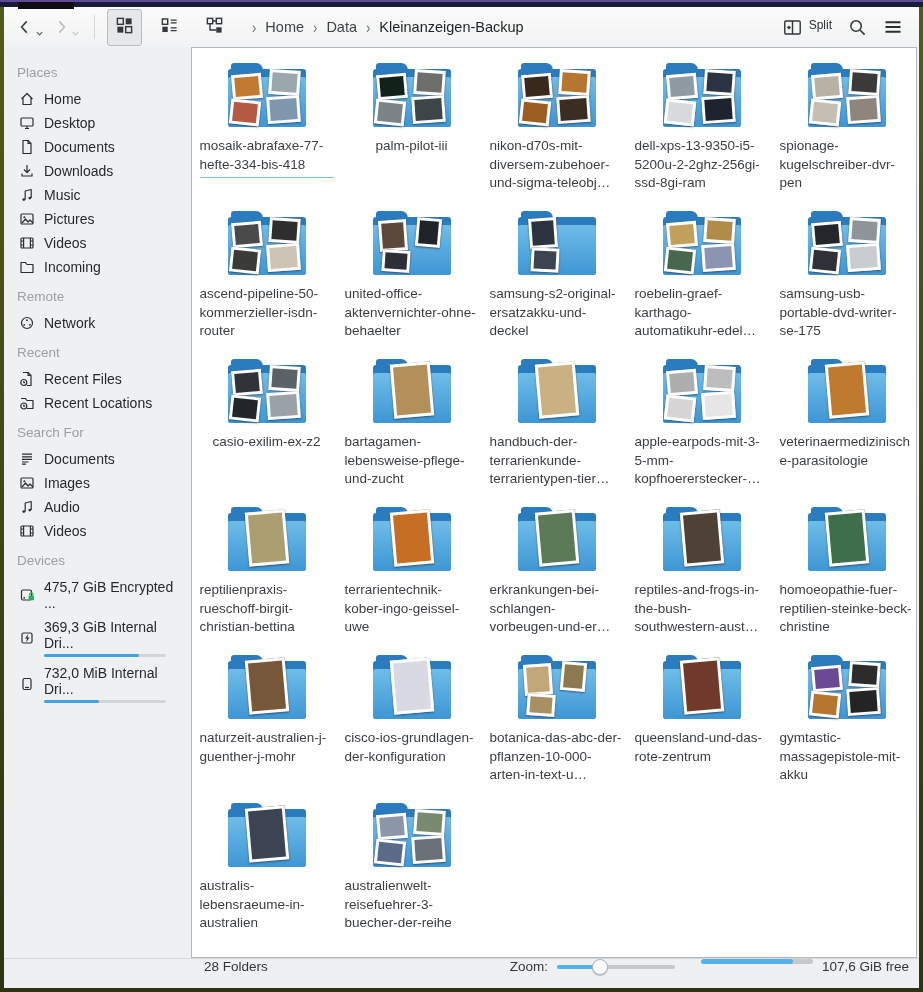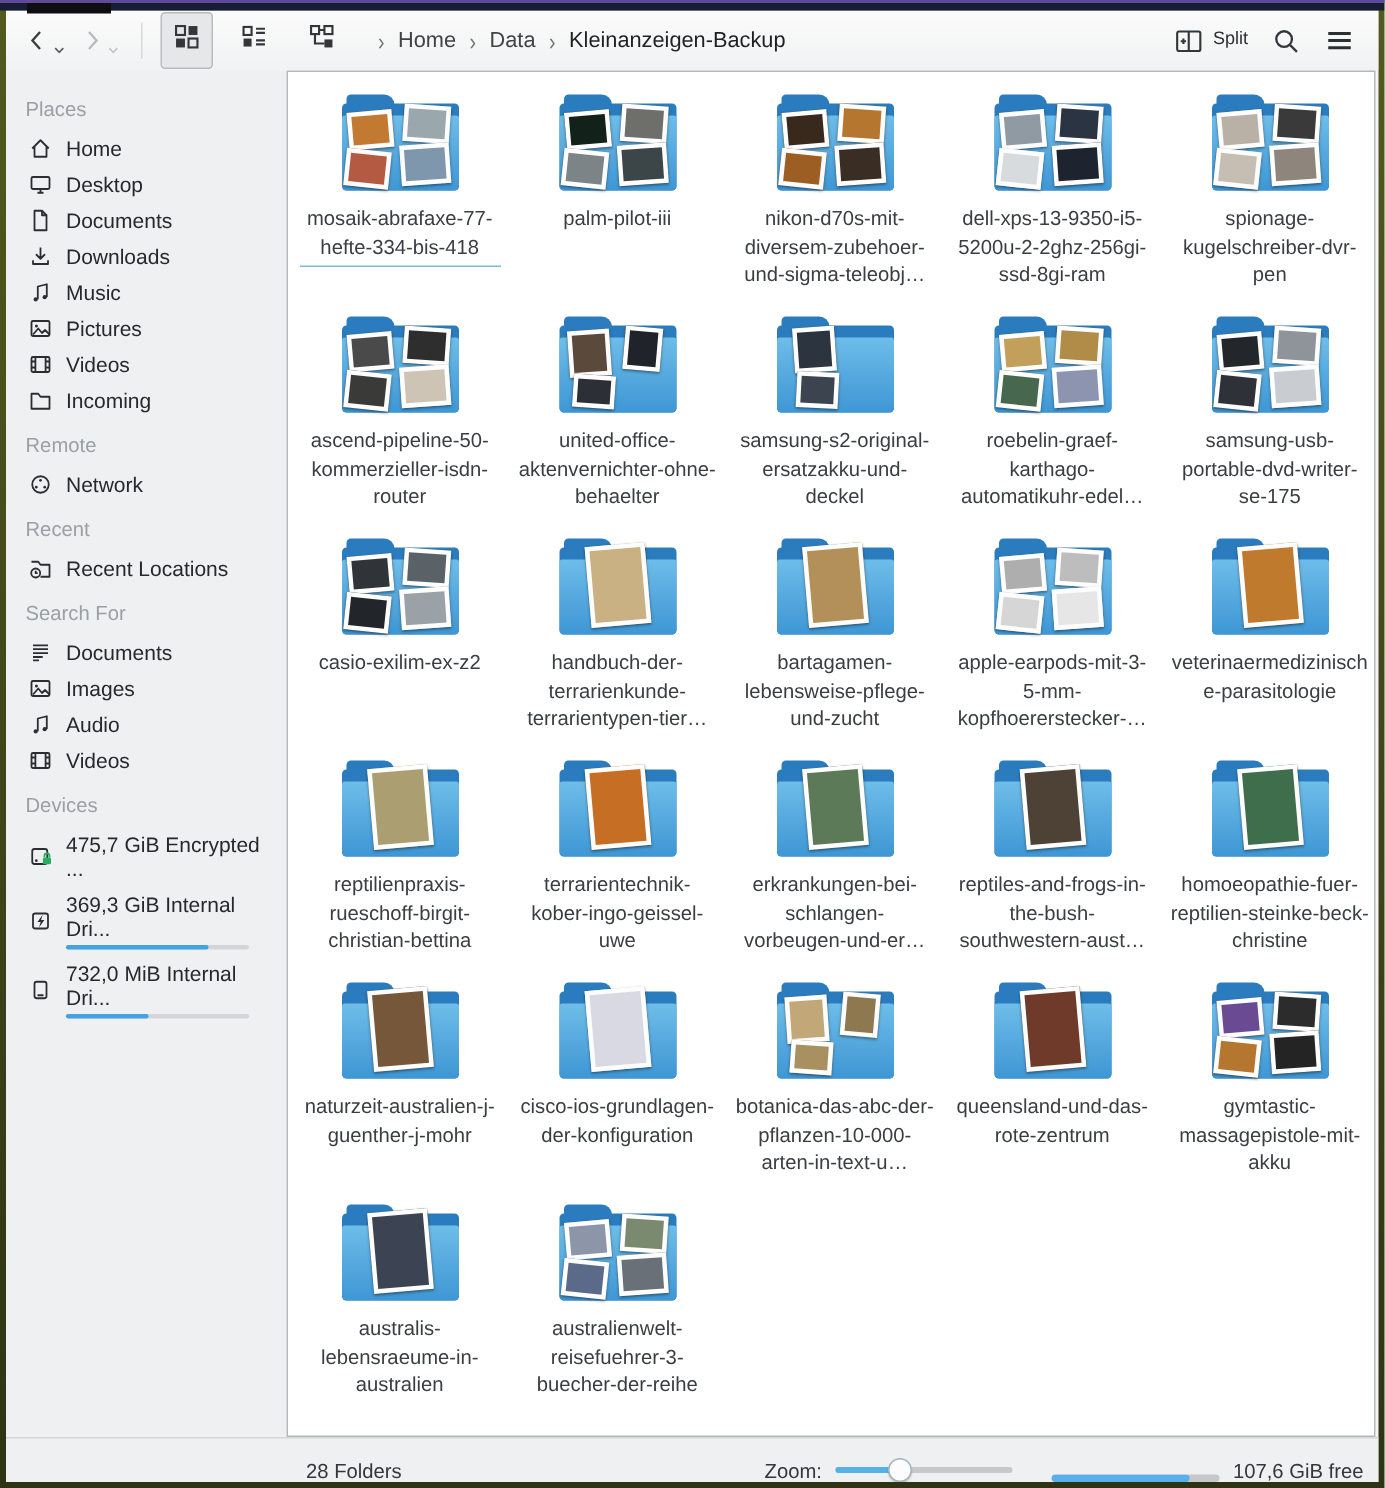--- a/index.html
+++ b/index.html
@@ -50,27 +50,27 @@
   #mainview { position:absolute; top:40px; left:187px; right:2px; bottom:30px;
     background:#ffffff; border:1px solid #b5b8ba; overflow:hidden; padding:10px 2px 0 2px; }
   #grid { display:grid; grid-template-columns:repeat(5, 1fr); }
   .file-item { width:145px; min-height:148px; padding:4px 5px; display:flex; flex-direction:column; align-items:center; cursor:default; }
   .icon-wrap { position:relative; width:86px; height:70px; flex:0 0 70px; }
   .folder-tab { position:absolute; left:7px; top:1px; width:32px; height:12px; background:#2a7cbe; border-radius:3px 7px 0 0; }
   .folder-back { position:absolute; left:4px; top:7px; width:78px; height:58px; background:#2a7cbe; border-radius:3px; }
   .folder-front { position:absolute; left:4px; top:15px; width:78px; height:50px;
     background:linear-gradient(#6ebde9, #3e96d4); border-radius:2px 2px 3px 3px; }
   .thumb { position:absolute; background:#888; border:3px solid #fdfdfd; box-shadow:0 1px 2px rgba(0,0,0,.45); }
-  .file-label { margin-top:5px; font-size:13.5px; line-height:18.5px; color:#3a3e42; text-align:center;
+  .file-label { margin-top:5px; font-size:13.5px; line-height:18.5px; color:#3a3e42; 
     max-width:134px; overflow-wrap:anywhere; }
   .file-item.selected .file-label { border-bottom:1px solid #79b9e4; padding-bottom:3px; }
 
   
   #statusbar { position:absolute; bottom:0; left:0; right:0; height:30px; background:#eff0f1;
-    border-top:1px solid #d6d7d8; display:flex; align-items:flex-end; font-size:13.5px; color:#33373a;
+    border-top:1px solid #d6d7d8; display:flex; align-items:flex-start; font-size:13.5px; color:#33373a;
     padding:0 10px 0 200px; }
   #statusbar .sb-spacer { flex:1; }
   #zoom-label { margin-right:9px; }
   #zoom-slider { position:relative; width:118px; height:16px; }
   #zoom-slider .track { position:absolute; top:6px; left:0; right:0; height:4px; border-radius:2px; background:#c6c9cb; }
   #zoom-slider .fill { position:absolute; top:6px; left:0; height:4px; border-radius:2px; background:#55b1e8; }
   #zoom-slider .handle { position:absolute; top:0; width:16px; height:16px; border-radius:50%;
     background:#fcfcfc; border:1px solid #a5b6c2; box-shadow:0 1px 1px rgba(0,0,0,.2); }
   #capacity { width:112px; height:5px; border-radius:3px; background:#c6c9cb; margin:0 9px 0 26px; overflow:hidden; }
   #capacity .cap-fill { height:5px; background:#55b1e8; border-radius:3px; }
@@ -219,20 +219,29 @@
           <circle fill="none" stroke="#2a2e32" stroke-width="1.2" stroke-linejoin="round" cx="8" cy="8" r="5.5"></circle>
           <circle cx="8" cy="5.2" r=".9" fill="#2a2e32"></circle>
           <circle cx="5.2" cy="9.8" r=".9" fill="#2a2e32"></circle>
           <circle cx="10.8" cy="9.8" r=".9" fill="#2a2e32"></circle>
         </svg>
         <span class="si-col"><span class="si-text">Network</span></span>
       </div>
       <div class="section-title">Recent</div>
       <div class="side-item">
         <svg width="16" height="16" viewBox="0 0 16 16">
+          <path fill="none" stroke="#2a2e32" stroke-width="1.2" stroke-linejoin="round" d="M4 1.5h5l3 3V14.5H8"></path>
+          <path fill="none" stroke="#2a2e32" stroke-width="1.2" stroke-linejoin="round" d="M9 1.5v3h3"></path>
+          <circle fill="none" stroke="#2a2e32" stroke-width="1.2" stroke-linejoin="round" cx="4.8" cy="11.5" r="3"></circle>
+          <path fill="none" stroke="#2a2e32" stroke-width="1.2" stroke-linejoin="round" d="M4.8 10v1.6h1.3"></path>
+        </svg>
+        <span class="si-col"><span class="si-text">Recent Files</span></span>
+      </div>
+      <div class="side-item">
+        <svg width="16" height="16" viewBox="0 0 16 16">
           <path fill="none" stroke="#2a2e32" stroke-width="1.2" stroke-linejoin="round" d="M2 3.5h4.5L8 5.5h6v8H8"></path>
           <circle fill="none" stroke="#2a2e32" stroke-width="1.2" stroke-linejoin="round" cx="4.8" cy="11" r="3"></circle>
           <path fill="none" stroke="#2a2e32" stroke-width="1.2" stroke-linejoin="round" d="M4.8 9.5v1.6h1.3"></path>
         </svg>
         <span class="si-col"><span class="si-text">Recent Locations</span></span>
       </div>
       <div class="section-title">Search For</div>
       <div class="side-item">
         <svg width="16" height="16" viewBox="0 0 16 16">
           <path fill="none" stroke="#2a2e32" stroke-width="1.2" stroke-linejoin="round" d="M3 3.2h10M3 5.8h10M3 8.4h10M3 11h6.5M3 13.2h4"></path>
@@ -421,32 +430,32 @@
             <div class="thumb" style="left:6px;top:38px;width:30px;height:25px;background:#22262a;transform:rotate(6deg)"></div>
             <div class="thumb" style="left:43px;top:34px;width:33px;height:27px;background:#9aa2a8;transform:rotate(-4deg)"></div>
        </div>
        <div class="file-label">casio-exilim-ex-z2</div>
         </div>
         <div class="file-item">
           <div class="icon-wrap">
          <div class="folder-tab"></div>
          <div class="folder-back"></div>
          <div class="folder-front"></div>
+         <div class="thumb" style="left:23px;top:5px;width:40px;height:54px;background:#b3905a;transform:rotate(-5deg)"></div>
+       </div>
+       <div class="file-label">bartagamen-lebensweise-pflege-und-zucht</div>
+        </div>
+        <div class="file-item">
+          <div class="icon-wrap">
+         <div class="folder-tab"></div>
+         <div class="folder-back"></div>
+         <div class="folder-front"></div>
          <div class="thumb" style="left:23px;top:5px;width:40px;height:54px;background:#c9b184;transform:rotate(-5deg)"></div>
        </div>
        <div class="file-label">handbuch-der-terrarienkunde-terrarientypen-tier…</div>
-        </div>
-        <div class="file-item">
-          <div class="icon-wrap">
-         <div class="folder-tab"></div>
-         <div class="folder-back"></div>
-         <div class="folder-front"></div>
-         <div class="thumb" style="left:23px;top:5px;width:40px;height:54px;background:#b3905a;transform:rotate(-5deg)"></div>
-       </div>
-       <div class="file-label">bartagamen-lebensweise-pflege-und-zucht</div>
         </div>
         <div class="file-item">
           <div class="icon-wrap">
          <div class="folder-tab"></div>
          <div class="folder-back"></div>
          <div class="folder-front"></div>
          <div class="thumb" style="left:8px;top:12px;width:30px;height:25px;background:#aeaeae;transform:rotate(-5deg)"></div>
             <div class="thumb" style="left:45px;top:8px;width:31px;height:25px;background:#bdbdbd;transform:rotate(4deg)"></div>
             <div class="thumb" style="left:6px;top:38px;width:30px;height:25px;background:#d6d6d6;transform:rotate(6deg)"></div>
             <div class="thumb" style="left:43px;top:34px;width:33px;height:27px;background:#e6e6e6;transform:rotate(-4deg)"></div>

